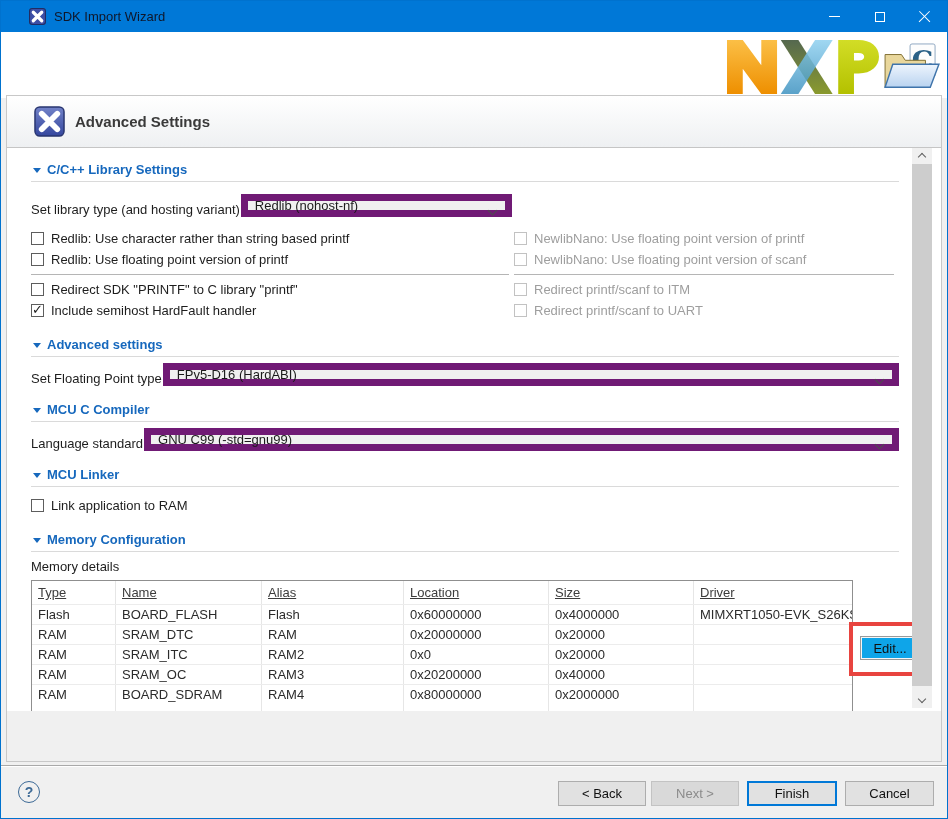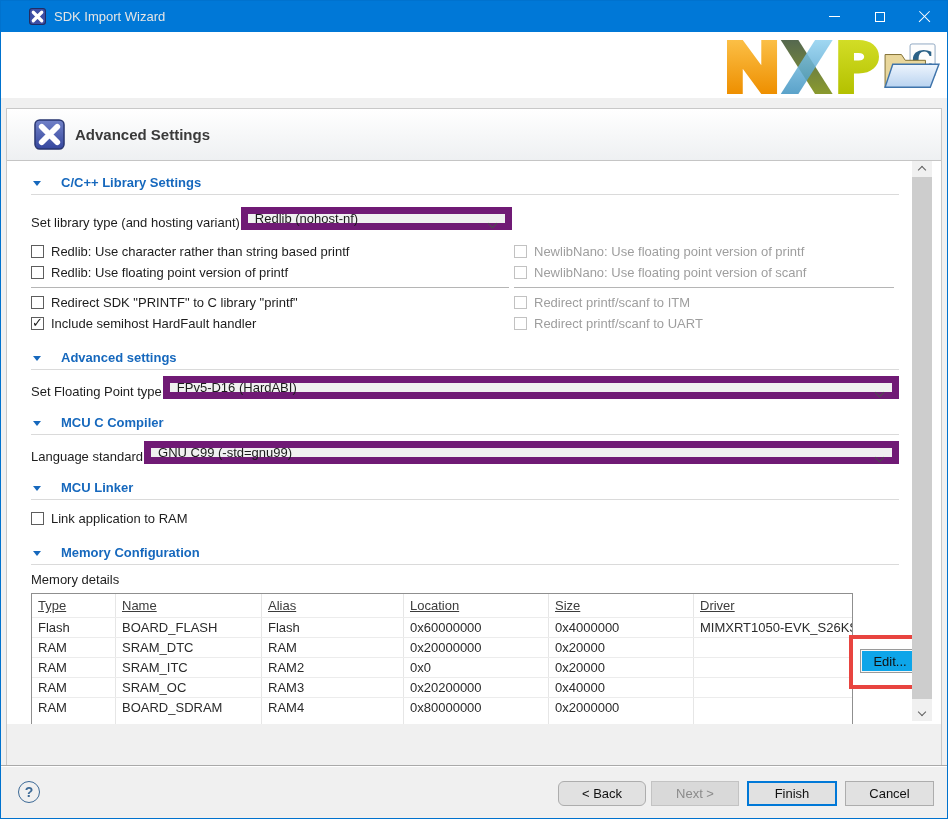--- a/index.html
+++ b/index.html
@@ -4,46 +4,46 @@
 <style>
   * { box-sizing: border-box; margin: 0; padding: 0; }
   html,body { background:#fff; }
   body { font-family:"Liberation Sans","DejaVu Sans",sans-serif; font-size:13px; color:#1d1d1d; }
 
   .window { position:relative; width:948px; height:819px; border:1px solid #0072ce; background:#f0f0f0; overflow:hidden; }
 
   
   .titlebar { height:31px; background:#0078d7; display:flex; align-items:center; padding-left:28px; }
   .titlebar .app-ico { width:17px; height:17px; margin-right:8px; flex:0 0 auto; }
-  .titlebar .ttl { color:#e5e5e5; font-size:13px; }
+  .titlebar .ttl { color:#0f172a; font-size:13px; }
   .win-controls { position:absolute; top:0; right:0; height:31px; display:flex; }
   .win-btn { width:45px; height:31px; display:flex; align-items:center; justify-content:center; position:relative; }
   .glyph-min { width:11px; height:1px; background:#fff; }
   .glyph-max { width:10px; height:10px; border:1px solid #fff; }
   .glyph-close { width:13px; height:13px; position:relative; }
   .glyph-close::before,.glyph-close::after { content:""; position:absolute; left:-1px; top:6px; width:15px; height:1.4px; background:#fff; }
   .glyph-close::before { transform:rotate(45deg); }
   .glyph-close::after  { transform:rotate(-45deg); }
 
   
   .banner { height:66px; background:#fff; position:relative; }
   .nxp-logo { position:absolute; right:68px; top:7px; }
   .cfile-ico { position:absolute; right:6px; top:11px; }
 
   
-  .frame { position:absolute; left:5px; right:5px; top:107px; height:667px; border:1px solid #c8c8c8; background:#f0f0f0; }
+  .frame { position:absolute; left:5px; right:5px; top:94px; height:667px; border:1px solid #c8c8c8; background:#f0f0f0; }
   .page-head { height:52px; background:linear-gradient(#ffffff,#eef0f2); border-bottom:1px solid #c5c5c5; display:flex; align-items:center; padding-left:27px; }
   .page-head .x-ico { width:31px; height:31px; margin-right:10px; }
   .page-title { font-size:15px; font-weight:bold; color:#3a3a3a; }
 
   .content { height:563px; background:#fff; position:relative; padding:12px 0 0 24px; overflow:hidden; }
   .filler { height:50px; background:#f0f0f0; }
 
   
-  .sec-h { display:flex; align-items:center; gap:20px; margin-right:42px; padding:2px 0 4px 2px; border-bottom:1px solid #dadada; color:#1668bd; font-weight:bold; font-size:13px; }
+  .sec-h { display:flex; align-items:center; gap:6px; margin-right:42px; padding:2px 0 4px 2px; border-bottom:1px solid #dadada; color:#1668bd; font-weight:bold; font-size:13px; }
   .tri-down { width:0; height:0; border-left:4px solid transparent; border-right:4px solid transparent; border-top:5px solid #1668bd; margin-top:1px; }
   .mt { margin-top:14px; }
 
   .field-row { display:flex; align-items:flex-end; gap:1px; margin-right:42px; }
   .row-lib { margin-top:12px; }
   .row-tight { margin-top:6px; }
 
   
   .combo { height:23px; background:#f0f0f0; border:7px solid #701a75; display:flex; align-items:center; padding:0 24px 0 7px; position:relative; font-size:13px; color:#1b1b1b; white-space:nowrap; }
   .combo .chev { position:absolute; right:9px; top:6px; width:7px; height:7px; border-right:1.4px solid #4d4d4d; border-bottom:1.4px solid #4d4d4d; transform:rotate(45deg); }
@@ -80,21 +80,21 @@
   .vscroll .arr.up { top:0; } .vscroll .arr.down { bottom:0; }
   .chev-up { width:6px; height:6px; border-left:1.6px solid #5f5f5f; border-top:1.6px solid #5f5f5f; transform:rotate(45deg); margin-top:3px; }
   .chev-dn { width:6px; height:6px; border-right:1.6px solid #5f5f5f; border-bottom:1.6px solid #5f5f5f; transform:rotate(45deg); margin-bottom:3px; }
   .vthumb { position:absolute; left:0; top:16px; width:20px; height:522px; background:#cdcdcd; }
 
   
   .btnbar { position:absolute; left:0; right:0; bottom:0; height:53px; background:#f0f0f0; border-top:1px solid #a9a9a9; box-shadow:inset 0 1px 0 #fff; }
   .help-btn { position:absolute; left:17px; top:15px; width:22px; height:22px; border:1px solid #3d6a96; border-radius:50%; color:#3d6a96; font-weight:bold; font-size:14px; display:flex; align-items:center; justify-content:center; }
   .btn-group { position:absolute; right:13px; top:15px; display:flex; }
   .wbtn { height:25px; background:#e1e1e1; border:1px solid #adadad; font-size:13px; color:#111; display:flex; align-items:center; justify-content:center; font-family:inherit; }
-  .btn-back { width:88px; margin-right:5px;border-radius:6px; }
+  .btn-back { width:88px; margin-right:5px; }
   .btn-next { width:88px; margin-right:8px; background:#d9d9d9; border-color:#c3c3c3; color:#8b8b8b; }
   .btn-finish { width:90px; margin-right:8px; border:2px solid #0078d7; }
   .btn-cancel { width:89px; }
 </style>
 </head>
 <body>
 
 <div class="window">
 
   <div class="titlebar">

